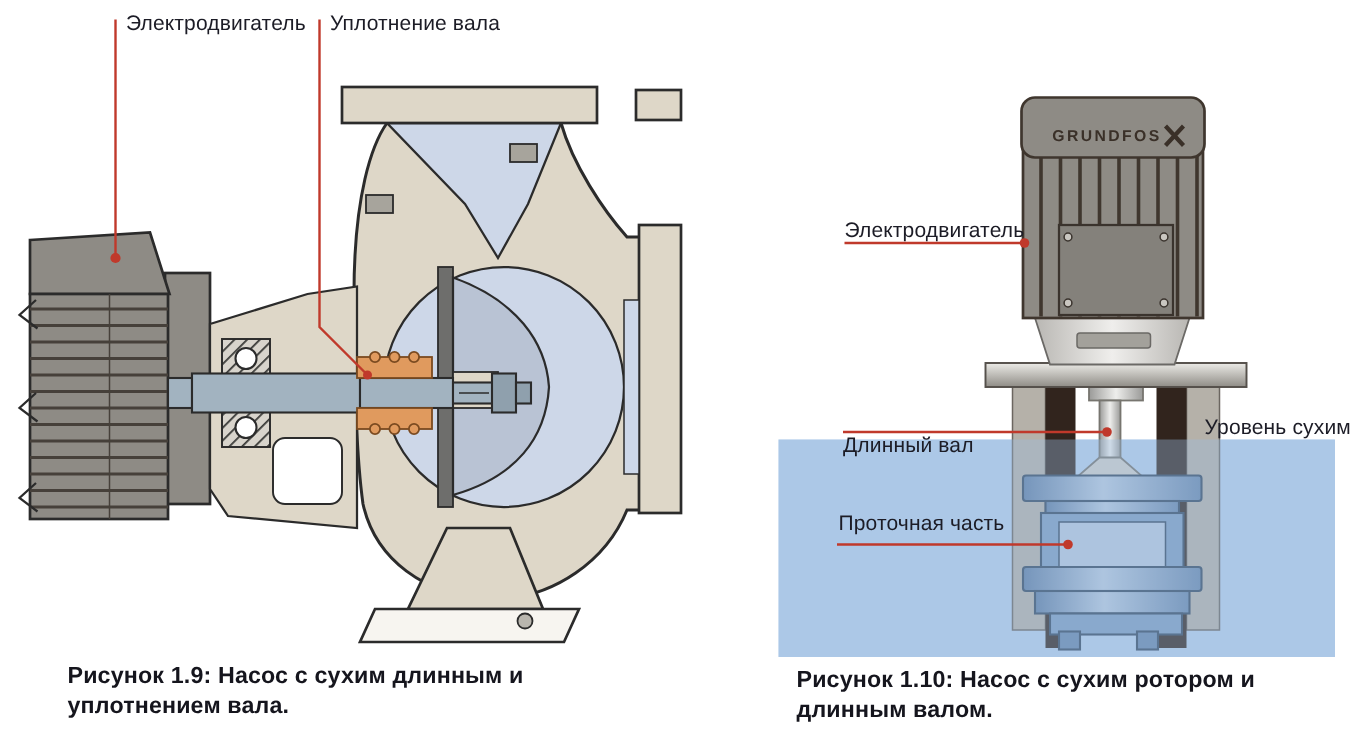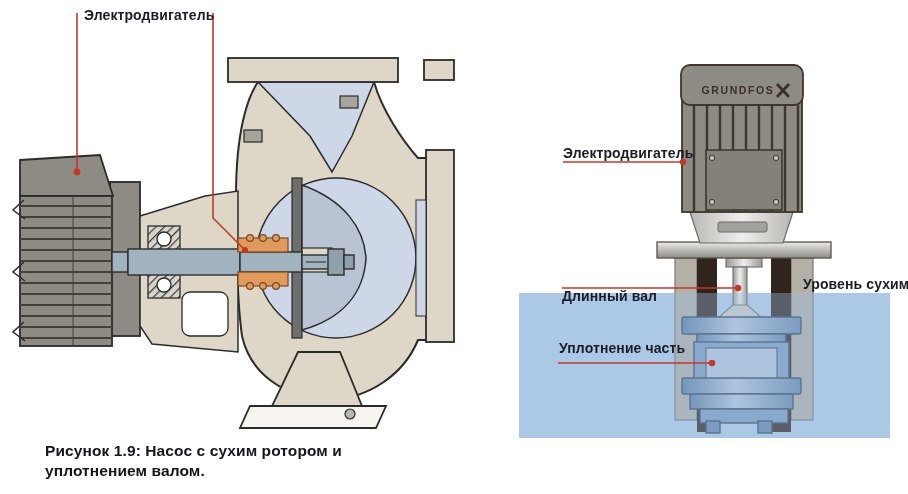--- a/index.html
+++ b/index.html
@@ -1,19 +1,19 @@
 <!DOCTYPE html>
 <html><head>
 <meta charset="utf-8">
 <style>
   html,body{margin:0;padding:0;background:#ffffff;}
   #page{position:relative;width:908px;height:494px;background:#ffffff;overflow:hidden;
         font-family:"Liberation Sans",sans-serif;color:#17171f;}
   .diagram-svg{position:absolute;top:0;}
-  .callout{position:absolute;font-size:14px;font-weight:700;color:#1c1c26;white-space:nowrap;letter-spacing:.1px;}
+  .callout{position:absolute;font-size:14px;font-weight:400;color:#1c1c26;white-space:nowrap;letter-spacing:.1px;}
   .caption{position:absolute;font-size:15.5px;font-weight:600;color:#15151d;line-height:1.32;letter-spacing:.1px;}
 </style>
 </head>
 <body>
 
 <div id="page">
 
   <svg class="diagram-svg" style="left:0" width="460" height="440" viewBox="0 0 460 440">
     <defs>
       <pattern id="hatch" width="6" height="6" patternUnits="userSpaceOnUse" patternTransform="rotate(45)">
@@ -206,21 +206,23 @@
       <line x1="107" y1="288" x2="283" y2="288" stroke="#c0392b" stroke-width="1.6"></line>
       <circle cx="283" cy="288" r="3.2" fill="#c0392b"></circle>
     </g>
     <g>
       <line x1="103" y1="363" x2="257" y2="363" stroke="#c0392b" stroke-width="1.6"></line>
       <circle cx="257" cy="363" r="3.2" fill="#c0392b"></circle>
     </g>
   </svg>
 
   <div class="callout" style="left:84px;top:7px">Электродвигатель</div>
+  <div class="callout" style="left:220px;top:7px">Уплотнение вала</div>
 
   <div class="callout" style="left:563px;top:145px">Электродвигатель</div>
   <div class="callout" style="left:562px;top:288px">Длинный вал</div>
   <div class="callout" style="left:803px;top:276px">Уровень сухим</div>
-  <div class="callout" style="left:559px;top:340px">Уплотнение часть</div>
-
-  <div class="caption" style="left:45px;top:441px;width:305px">Рисунок 1.9: Насос с сухим ротором и уплотнением валом.</div>
+  <div class="callout" style="left:559px;top:340px">Проточная часть</div>
+
+  <div class="caption" style="left:45px;top:441px;width:305px">Рисунок 1.9: Насос с сухим длинным и уплотнением вала.</div>
+  <div class="caption" style="left:531px;top:444px;width:322px">Рисунок 1.10: Насос с сухим ротором и длинным валом.</div>
 
 </div>
 
 </body></html>

